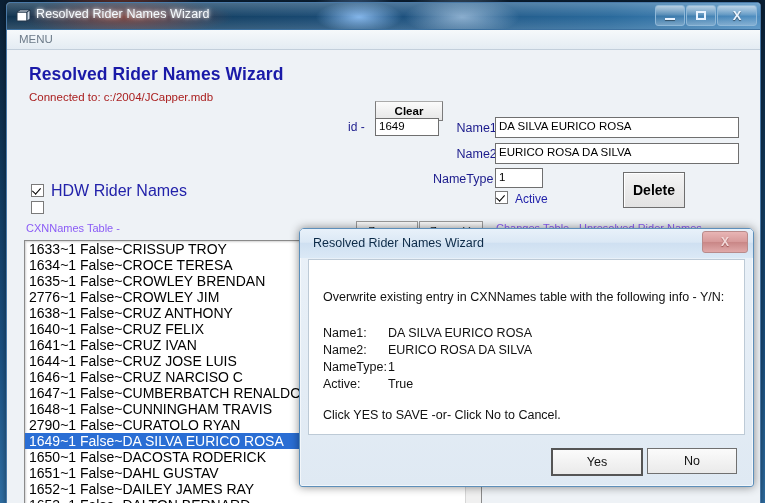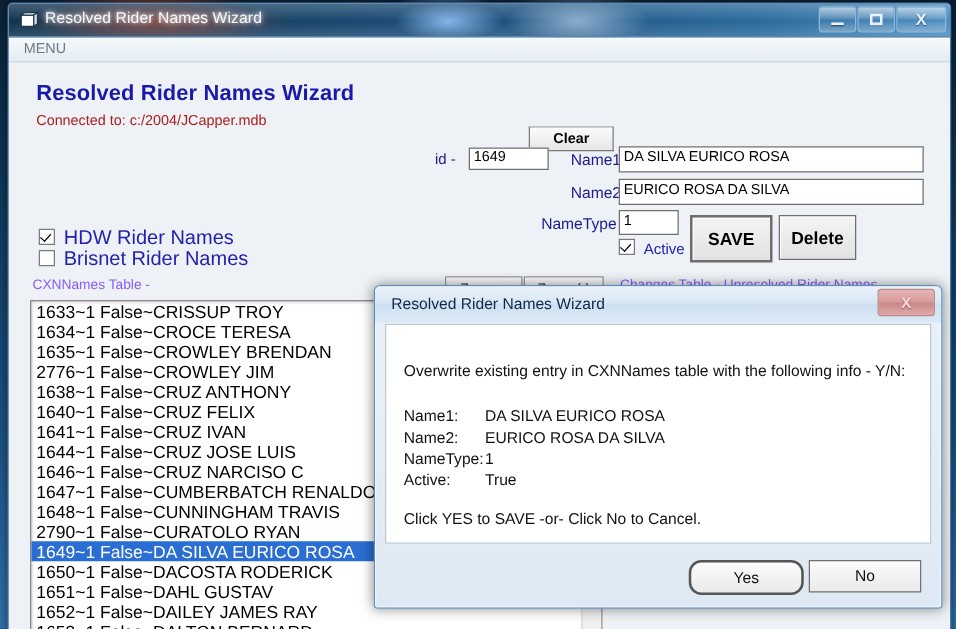--- a/index.html
+++ b/index.html
@@ -109,21 +109,21 @@
     transform: rotate(42deg);
   }
 
   
   .lbl-id { position: absolute; left: 341px; top: 70px; font-size: 12px; color: #1b1b8c; }
   #clear-btn {
     position: absolute; left: 368px; top: 51px; width: 66px; height: 18px;
     background: linear-gradient(180deg,#fbfbfb,#e6e6e6);
     border: 1px solid #7b7b7b; border-top-color: #aaa;
     font-size: 11.5px; font-weight: bold; color: #000;
-    display: flex; align-items: center; justify-content: center; margin-left: 48px;
+    display: flex; align-items: center; justify-content: center;
   }
   #id-input {
     position: absolute; left: 368px; top: 68px; width: 64px; height: 18px;
     border: 1px solid #6f6f6f; background: #fff;
     font-size: 11.5px; color: #000;
     padding: 1px 0 0 3px; box-sizing: border-box;
   }
 
   .fld-label { position: absolute; font-size: 12.5px; color: #1b1b8c; text-align: right; }
   .txt-input {
@@ -266,41 +266,40 @@
 
   <div id="client">
 
     <div class="app-title">Resolved Rider Names Wizard</div>
     <div class="conn-text">Connected to: c:/2004/JCapper.mdb</div>
 
     <div class="chk-row" style="left:24px; top:132px;">
       <span class="chk-box checked"></span><span>HDW Rider Names</span>
     </div>
     <div class="chk-row" style="left:24px; top:149px;">
-      <span class="chk-box"></span><span>Brisnet Rider Names</span>
+      <span class="chk-box"></span>
     </div>
 
     <div class="lbl-id">id -</div>
     <div id="clear-btn">Clear</div>
     <div id="id-input">1649</div>
 
     <div class="fld-label" style="left:438px; top:71px; width:56px;">Name1-</div>
     <div class="txt-input" style="left:488px; top:67px; width:244px; height:21px;">DA SILVA EURICO ROSA</div>
 
     <div class="fld-label" style="left:438px; top:97px; width:56px;">Name2-</div>
     <div class="txt-input" style="left:488px; top:93px; width:244px; height:21px;">EURICO ROSA DA SILVA</div>
 
     <div class="fld-label" style="left:406px; top:122px; width:88px;">NameType -</div>
     <div class="txt-input" style="left:488px; top:118px; width:48px; height:20px;">1</div>
 
     <div class="chk-row" style="left:488px; top:141px; font-size:12px;">
       <span class="chk-box checked"></span><span>Active</span>
     </div>
 
-    <div id="save-btn">SAVE</div>
     <div id="delete-btn">Delete</div>
 
     <div class="panel-title" style="left:19px; top:172px;">CXNNames Table -</div>
     <div class="sm-btn" style="left:349px; top:171px; width:60px;">Zoom +</div>
     <div class="sm-btn" style="left:412px; top:171px; width:62px;">Zoom (-)</div>
 
     <div id="cxn-list">
       <div class="rows">
           <div class="row">1633~1 False~CRISSUP TROY</div>
           <div class="row">1634~1 False~CROCE TERESA</div>
@@ -354,16 +353,16 @@
 
     <div class="dlg-line" style="left:14px; top:100px;">NameType:</div>
     <div class="dlg-line" style="left:79px; top:100px;">1</div>
 
     <div class="dlg-line" style="left:14px; top:117px;">Active:</div>
     <div class="dlg-line" style="left:79px; top:117px;">True</div>
 
     <div class="dlg-line" style="left:14px; top:148px;">Click YES to SAVE -or- Click No to Cancel.</div>
   </div>
   <div id="dlg-footer">
-    <div class="dlg-btn primary" style="left:251px; top:14px;border-radius:10px;">Yes</div>
+    <div class="dlg-btn primary" style="left:251px; top:14px;">Yes</div>
     <div class="dlg-btn" style="left:347px; top:14px;">No</div>
   </div>
 </div>
 
 </body></html>

